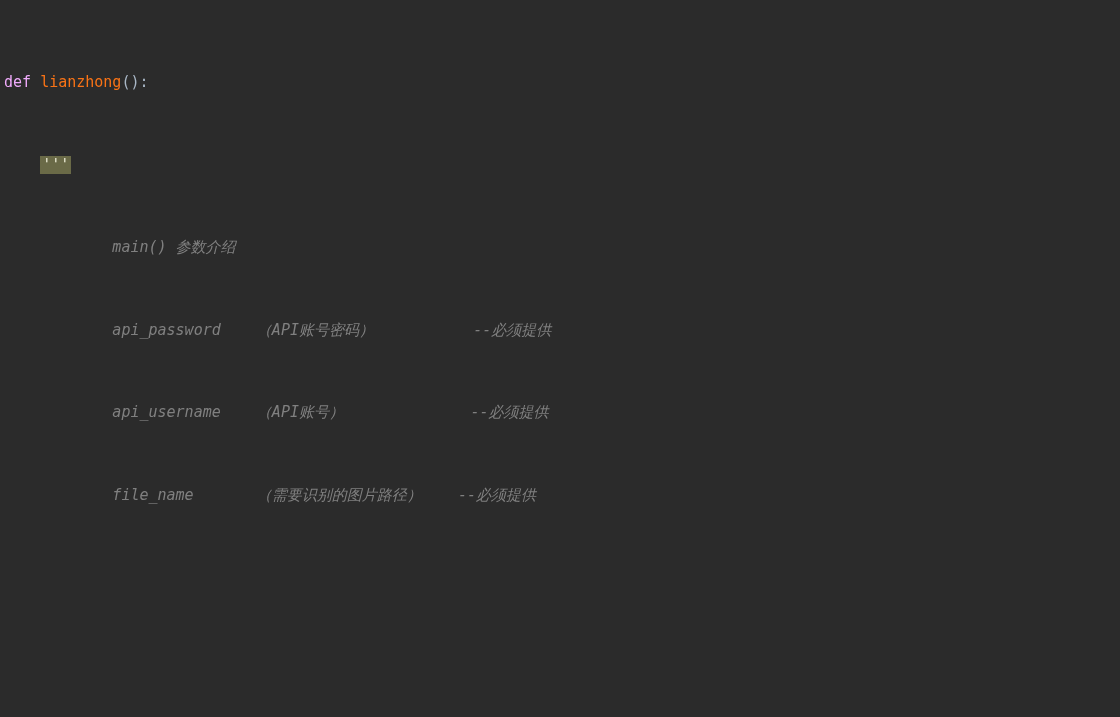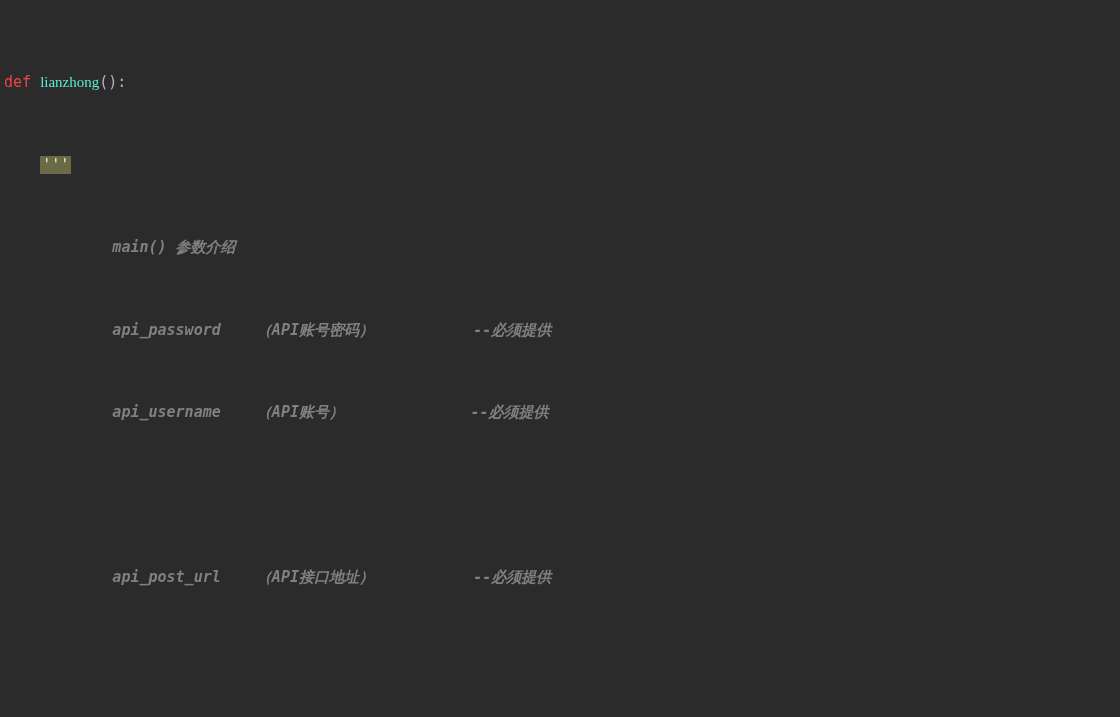--- a/index.html
+++ b/index.html
@@ -21,42 +21,42 @@
       padding-top: 14px;
       padding-left: 0;
       white-space: pre;
       position: relative;
     }
     .line {
       height: 27.5px;
       padding-left: 4px;
       position: relative;
     }
-    .keyword-def { color: #ef4444; margin-top: 20px; }
-    .func-name { color: #5eead4; font-family: Liberation Serif, serif; }
+    .keyword-def { color: #f0abfc; margin-top: 20px; }
+    .func-name { color: #f97316; }
     .paren { color: #a9b7c6; }
     .colon { color: #a9b7c6; }
     .docstring-marker {
       background: #6a6a47;
       color: #e8e8d0;
       padding: 0 2px;
     }
-    .docstring { color: #808080; font-style: italic; font-weight: bold; }
+    .docstring { color: #808080; font-style: italic; }
   </style>
 </head>
 <body>
 
 <div class="editor">
   <div class="line"><span class="keyword-def">def</span> <span class="func-name">lianzhong</span><span class="paren">()</span><span class="colon">:</span></div>
   <div class="line"><span>    </span><span class="docstring-marker">'''</span></div>
   <div class="line"><span>    </span><span class="docstring">        main() 参数介绍</span></div>
   <div class="line"><span>    </span><span class="docstring">        api_password    （API账号密码）           --必须提供</span></div>
   <div class="line"><span>    </span><span class="docstring">        api_username    （API账号）              --必须提供</span></div>
+  <div class="line"><span>    </span><span class="docstring">        file_name       （需要识别的图片路径）    --必须提供</span></div>
   <div class="line"><span>    </span></div>
-  <div class="line"><span>    </span><span class="docstring">        api_post_url    （API接口地址）           --必须提供</span></div>
   
   
   
   
   
   
   
   
   
   

